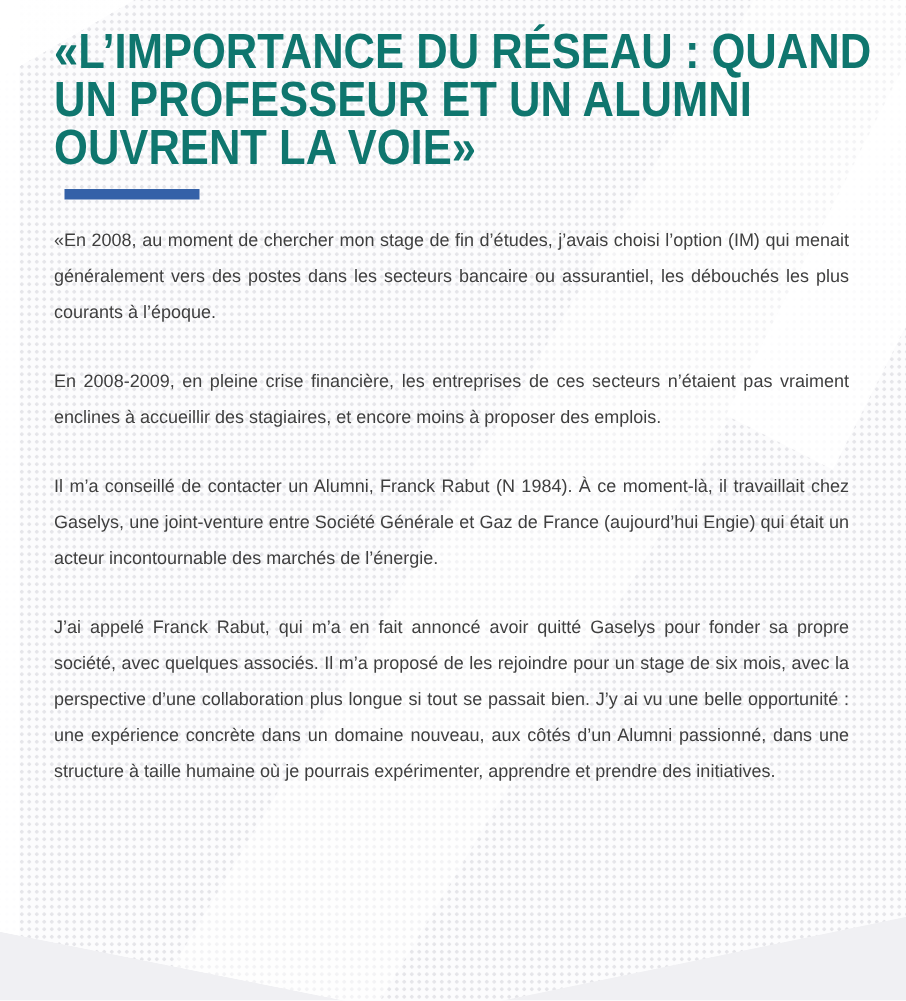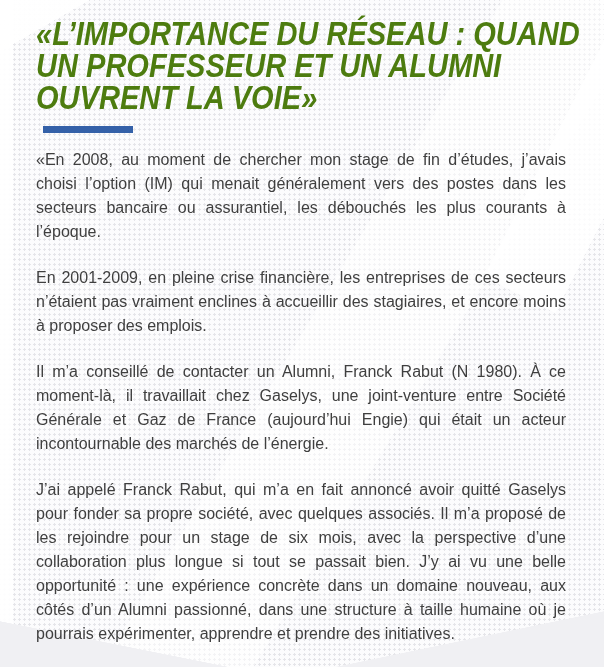--- a/index.html
+++ b/index.html
@@ -68,23 +68,22 @@
 
   .content {
     position: absolute;
     inset: 0;
     padding: 18px 37px 0 36px;
     box-sizing: border-box;
   }
   h1.title {
     margin: 0;
     padding: 0;
-    color: #4d7c0f;
+    color: #0f766e;
     font-weight: 700;
-    font-style: italic;
   }
   .title-line {
     display: block;
     white-space: nowrap;
     font-size: 33px;
     line-height: 32px;
     letter-spacing: 0px;
     transform: scaleX(0.88);
     transform-origin: 0 50%;
   }
@@ -93,21 +92,21 @@
     height: 7px;
     margin: 12px 0 0 7px;
     background: #3461a8;
   }
   .quote-body {
     margin-top: 15px;
     width: 530px;
   }
   .quote-body p {
     margin: 0 0 22px 0;
-    font-size: 16px;
+    font-size: 12px;
     line-height: 24px;
     color: #3f3f3f;
     text-align: justify;
     hyphens: none;
   }
   .quote-body p:last-child {
     margin-bottom: 0;
   }
 </style>
 </head>
@@ -128,20 +127,20 @@
     <h1 class="title">
       <span class="title-line">«L’IMPORTANCE DU RÉSEAU : QUAND</span>
       <span class="title-line">UN PROFESSEUR ET UN ALUMNI</span>
       <span class="title-line">OUVRENT LA VOIE»</span>
     </h1>
 
     <div class="accent-bar"></div>
 
     <div class="quote-body">
       <p>«En 2008, au moment de chercher mon stage de fin d’études, j’avais choisi l’option (IM) qui menait généralement vers des postes dans les secteurs bancaire ou assurantiel, les débouchés les plus courants à l’époque.</p>
-      <p>En 2001-2009, en pleine crise financière, les entreprises de ces secteurs n’étaient pas vraiment enclines à accueillir des stagiaires, et encore moins à proposer des emplois.</p>
-      <p>Il m’a conseillé de contacter un Alumni, Franck Rabut (N 1980). À ce moment-là, il travaillait chez Gaselys, une joint-venture entre Société Générale et Gaz de France (aujourd’hui Engie) qui était un acteur incontournable des marchés de l’énergie.</p>
+      <p>En 2008-2009, en pleine crise financière, les entreprises de ces secteurs n’étaient pas vraiment enclines à accueillir des stagiaires, et encore moins à proposer des emplois.</p>
+      <p>Il m’a conseillé de contacter un Alumni, Franck Rabut (N 1984). À ce moment-là, il travaillait chez Gaselys, une joint-venture entre Société Générale et Gaz de France (aujourd’hui Engie) qui était un acteur incontournable des marchés de l’énergie.</p>
       <p>J’ai appelé Franck Rabut, qui m’a en fait annoncé avoir quitté Gaselys pour fonder sa propre société, avec quelques associés. Il m’a proposé de les rejoindre pour un stage de six mois, avec la perspective d’une collaboration plus longue si tout se passait bien. J’y ai vu une belle opportunité : une expérience concrète dans un domaine nouveau, aux côtés d’un Alumni passionné, dans une structure à taille humaine où je pourrais expérimenter, apprendre et prendre des initiatives.</p>
 
     </div>
 
   </div>
 </div>
 
 </body></html>

